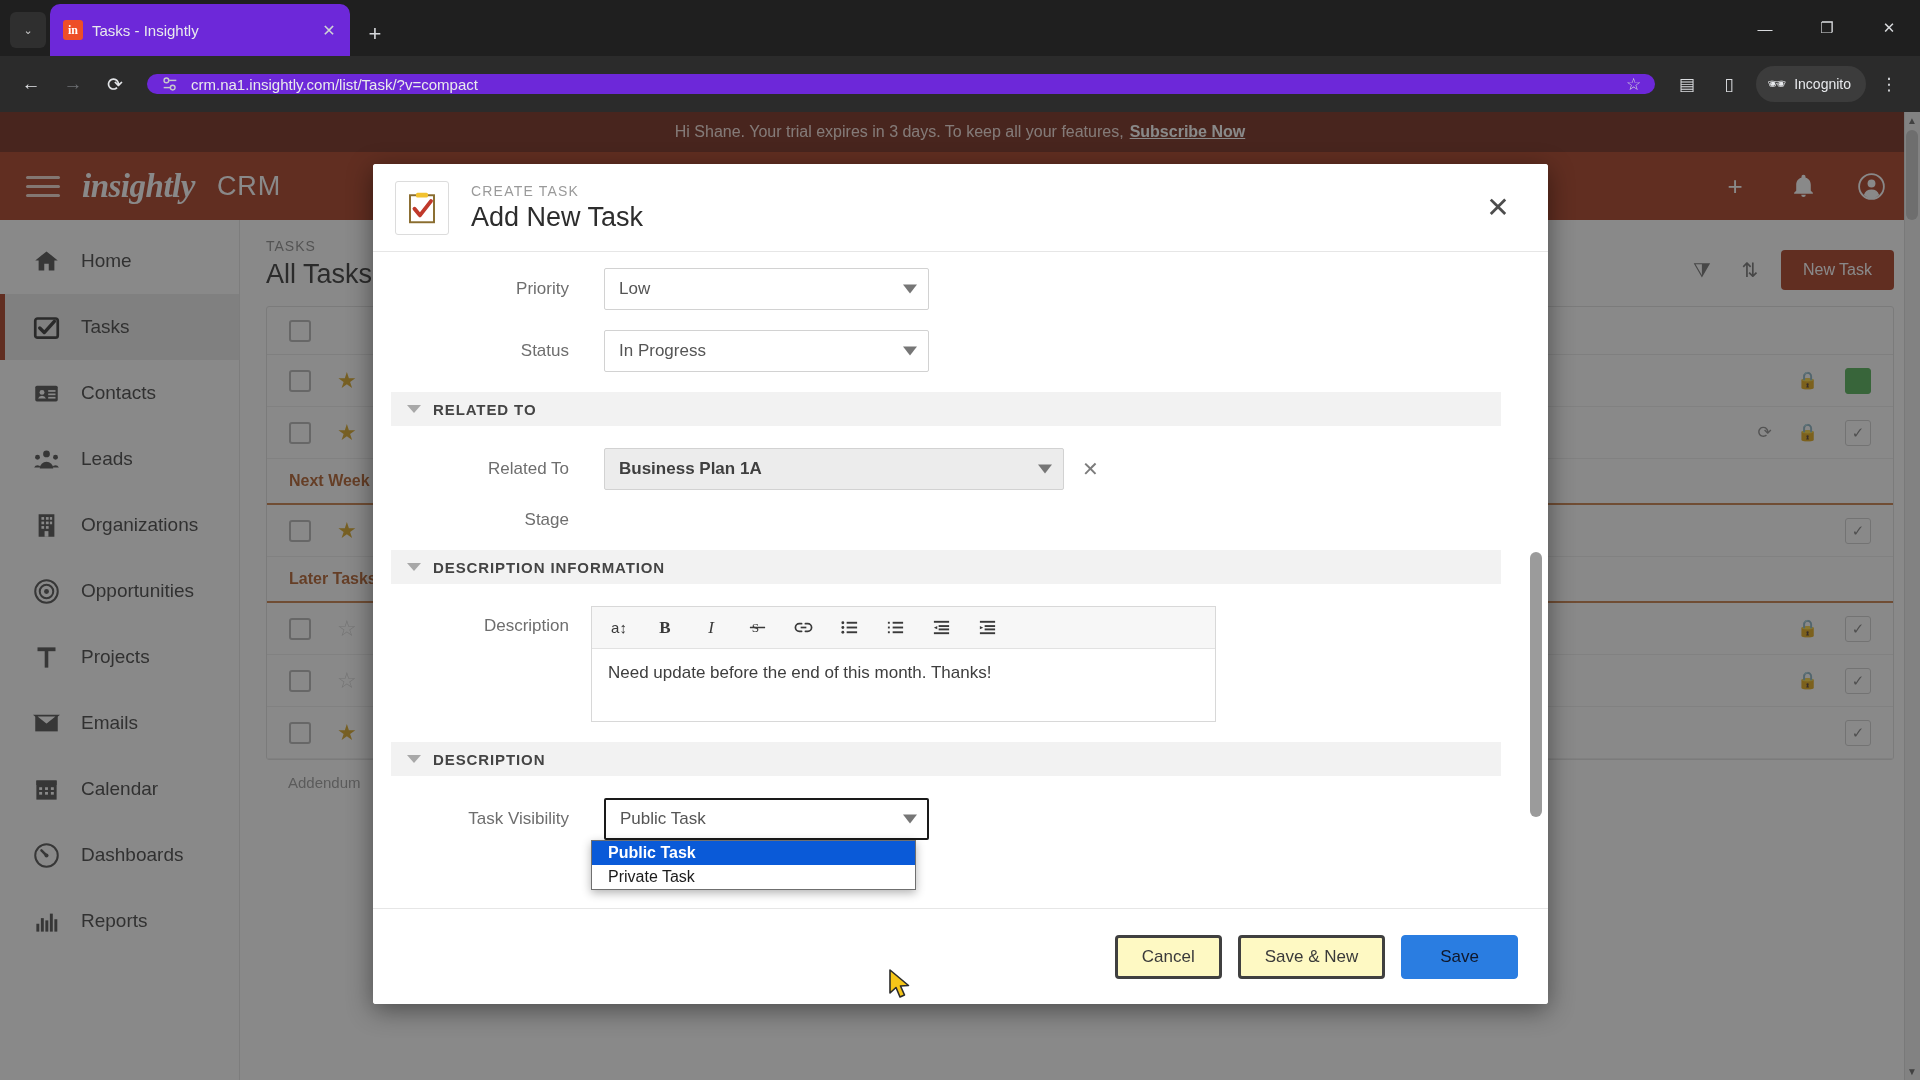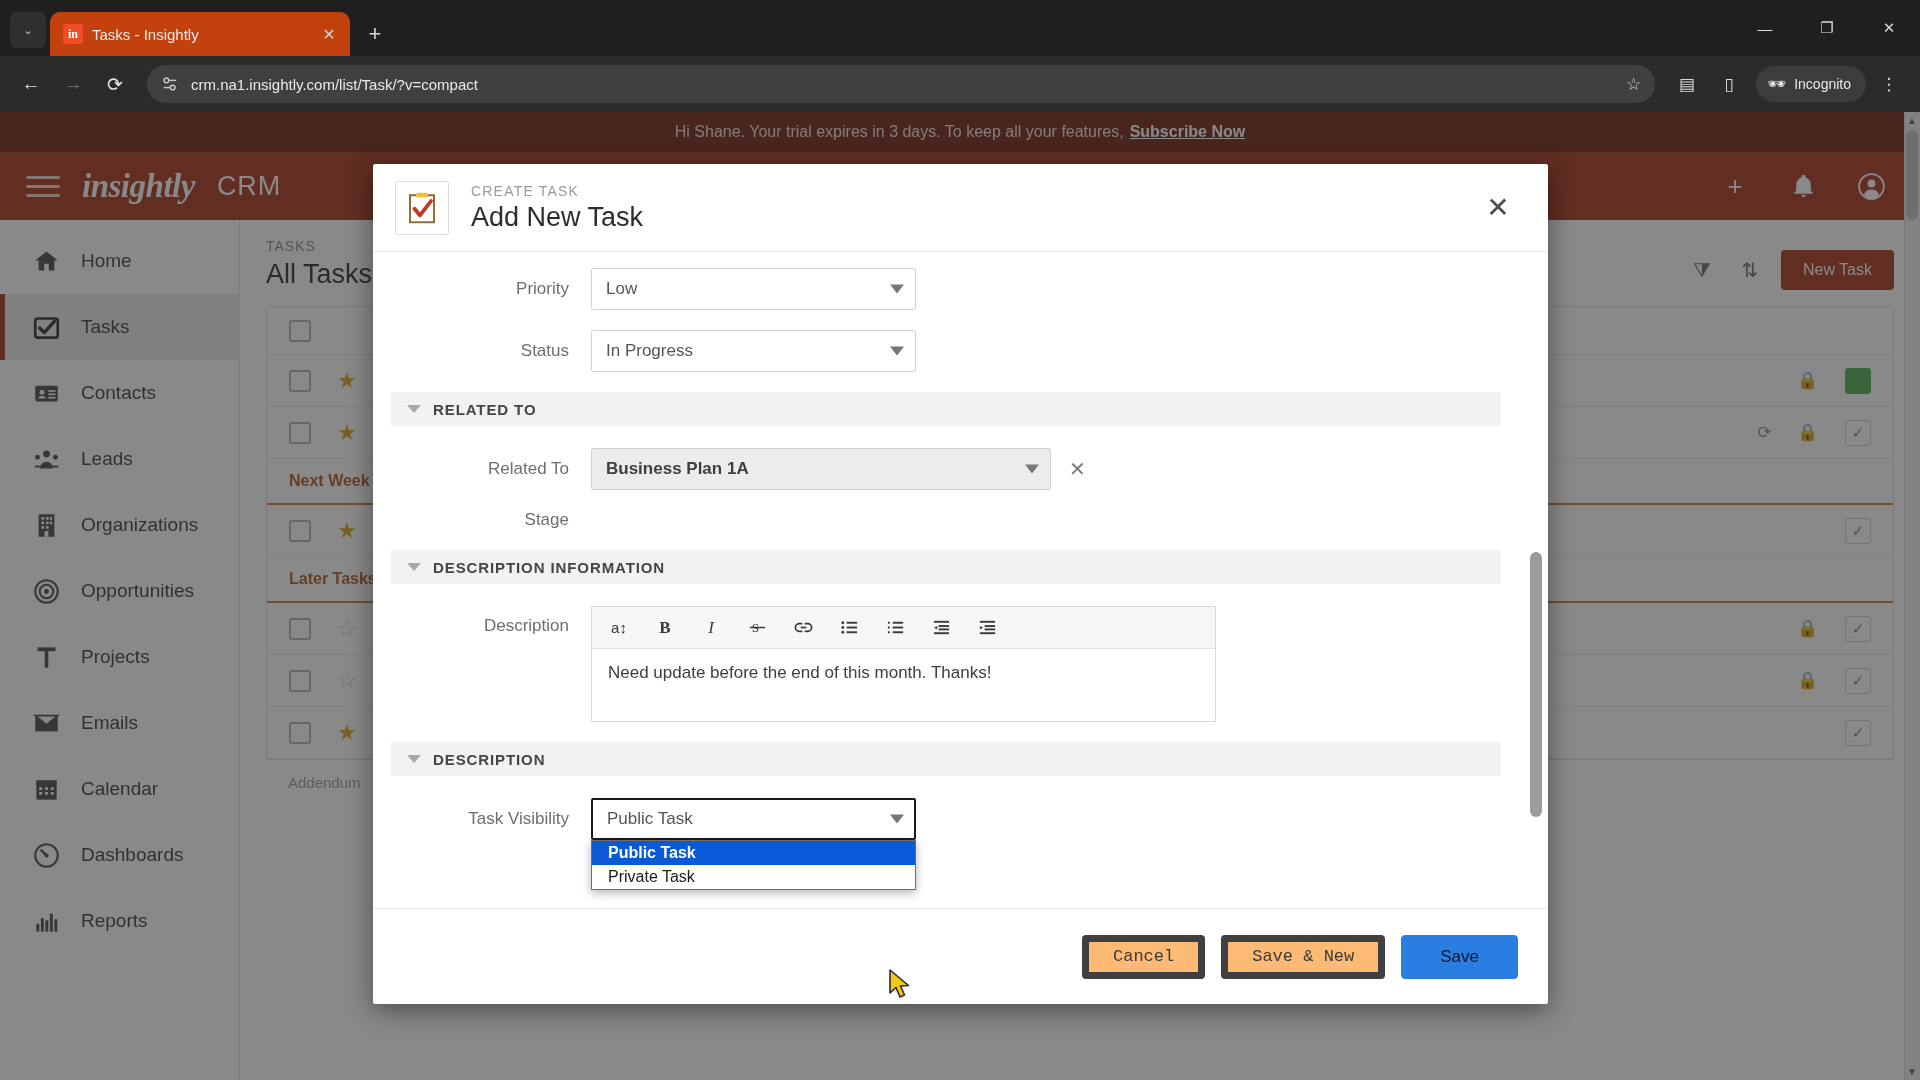--- a/index.html
+++ b/index.html
@@ -18,22 +18,22 @@
     height: 56px; background: #1f1f1f;
     display: flex; align-items: flex-end; padding-left: 6px; position: relative;
   }
   .tabstrip-left-btn {
     width: 36px; height: 36px; margin: 0 4px 8px 4px;
     border-radius: 6px; background: #2f2f2f;
     display: flex; align-items: center; justify-content: center;
     color: #c9c9c9; font-size: 11px; cursor: pointer;
   }
   .tab {
-    height: 44px; min-width: 300px; max-width: 320px;
-    background: #c2410c; border-radius: 10px 10px 0 0;
+    height: 52px; min-width: 300px; max-width: 320px;
+    background: #6d28d9; border-radius: 10px 10px 0 0;
     display: flex; align-items: center; gap: 9px; padding: 0 10px 0 13px;
     position: relative;
   }
   .tab-favicon {
     width: 20px; height: 20px; border-radius: 3px;
     background: #ee4e27; color: #fff; font-size: 12px; font-weight: bold;
     display: flex; align-items: center; justify-content: center;
     font-family: "Liberation Serif", serif;
   }
   .tab-title {
@@ -63,21 +63,21 @@
     height: 56px; background: #2b2b2b;
     display: flex; align-items: center; padding: 0 12px; gap: 4px;
   }
   .nav-btn {
     width: 38px; height: 38px; border-radius: 50%;
     display: flex; align-items: center; justify-content: center;
     color: #e3e5e8; font-size: 19px; cursor: pointer; flex-shrink: 0;
   }
   .nav-btn.disabled { color: #6e7074; }
   .omnibox {
-    flex: 1; height: 38px; background: #404040; border-radius: 19px;
+    flex: 1; height: 20px; background: #6d28d9; border-radius: 19px;
     display: flex; align-items: center; padding: 0 14px; margin: 0 9px;
     gap: 12px; min-width: 0;
   }
   .omnibox-icon {
     width: 18px; height: 18px; flex-shrink: 0;
     display: flex; align-items: center; justify-content: center; color: #c6c8cb;
   }
   .omnibox-url {
     flex: 1; color: #e9eaec; font-size: 15px; white-space: nowrap;
     overflow: hidden; text-overflow: ellipsis;
@@ -215,21 +215,21 @@
 
   .frow { display: flex; align-items: center; margin-bottom: 20px; }
   .flabel {
     width: 218px; text-align: right; padding-right: 22px;
     color: #6e6e6e; font-size: 17px; flex-shrink: 0;
   }
   .fctl { position: relative; }
   .sel {
     width: 325px; height: 42px; border: 1px solid #d2d2d2; border-radius: 2px;
     background: #ffffff; display: flex; align-items: center;
-    padding: 0 34px 0 14px; color: #555; font-size: 17px; cursor: pointer;
+    padding: 0 34px 0 14px; color: #555; font-size: 17px; cursor: pointer; margin-left: 13px;
   }
   .sel.wide { width: 460px; }
   .sel.grey { background: #ececec; color: #3f3f3f; font-weight: bold; }
   .sel.focused { border: 2px solid #1a1a1a; }
   .caret {
     position: absolute; right: 12px; top: 50%; transform: translateY(-50%);
     width: 0; height: 0; border-left: 7px solid transparent;
     border-right: 7px solid transparent; border-top: 9px solid #767676;
     pointer-events: none;
   }
@@ -277,21 +277,21 @@
 
   .modal-foot {
     height: 96px; border-top: 1px solid #e6e6e6; background: #ffffff;
     display: flex; align-items: center; justify-content: flex-end;
     gap: 16px; padding-right: 30px; flex-shrink: 0;
   }
   .mbtn {
     height: 44px; border-radius: 4px; padding: 0 24px; font-size: 17px; cursor: pointer;
     font-family: "Liberation Sans", sans-serif;
   }
-  .mbtn.ghost { background: #fdba74; border: 7px solid #404040; color: #3a3a3a; font-family: Liberation Mono, monospace; }
+  .mbtn.ghost { background: #fef9c3; border: 3px solid #404040; color: #3a3a3a; }
   .mbtn.primary { background: #2a7de1; border: 1px solid #2a7de1; color: #0f172a; padding: 0 38px; }
 
   .cursor-arrow { position: absolute; left: 888px; top: 857px; z-index: 60; pointer-events: none; }
 
   .page-scrollbar {
     position: absolute; right: 0; top: 0; width: 16px; height: 968px;
     background: #f0f0f0; border-left: 1px solid #dcdcdc;
   }
   .page-thumb { position:absolute; top: 2px; right:2px; width:12px; height:90px; background:#c3c3c3; border-radius:6px;}
   .sb-arrow { position:absolute; right:3px; color:#5f5f5f; font-size:10px; }

